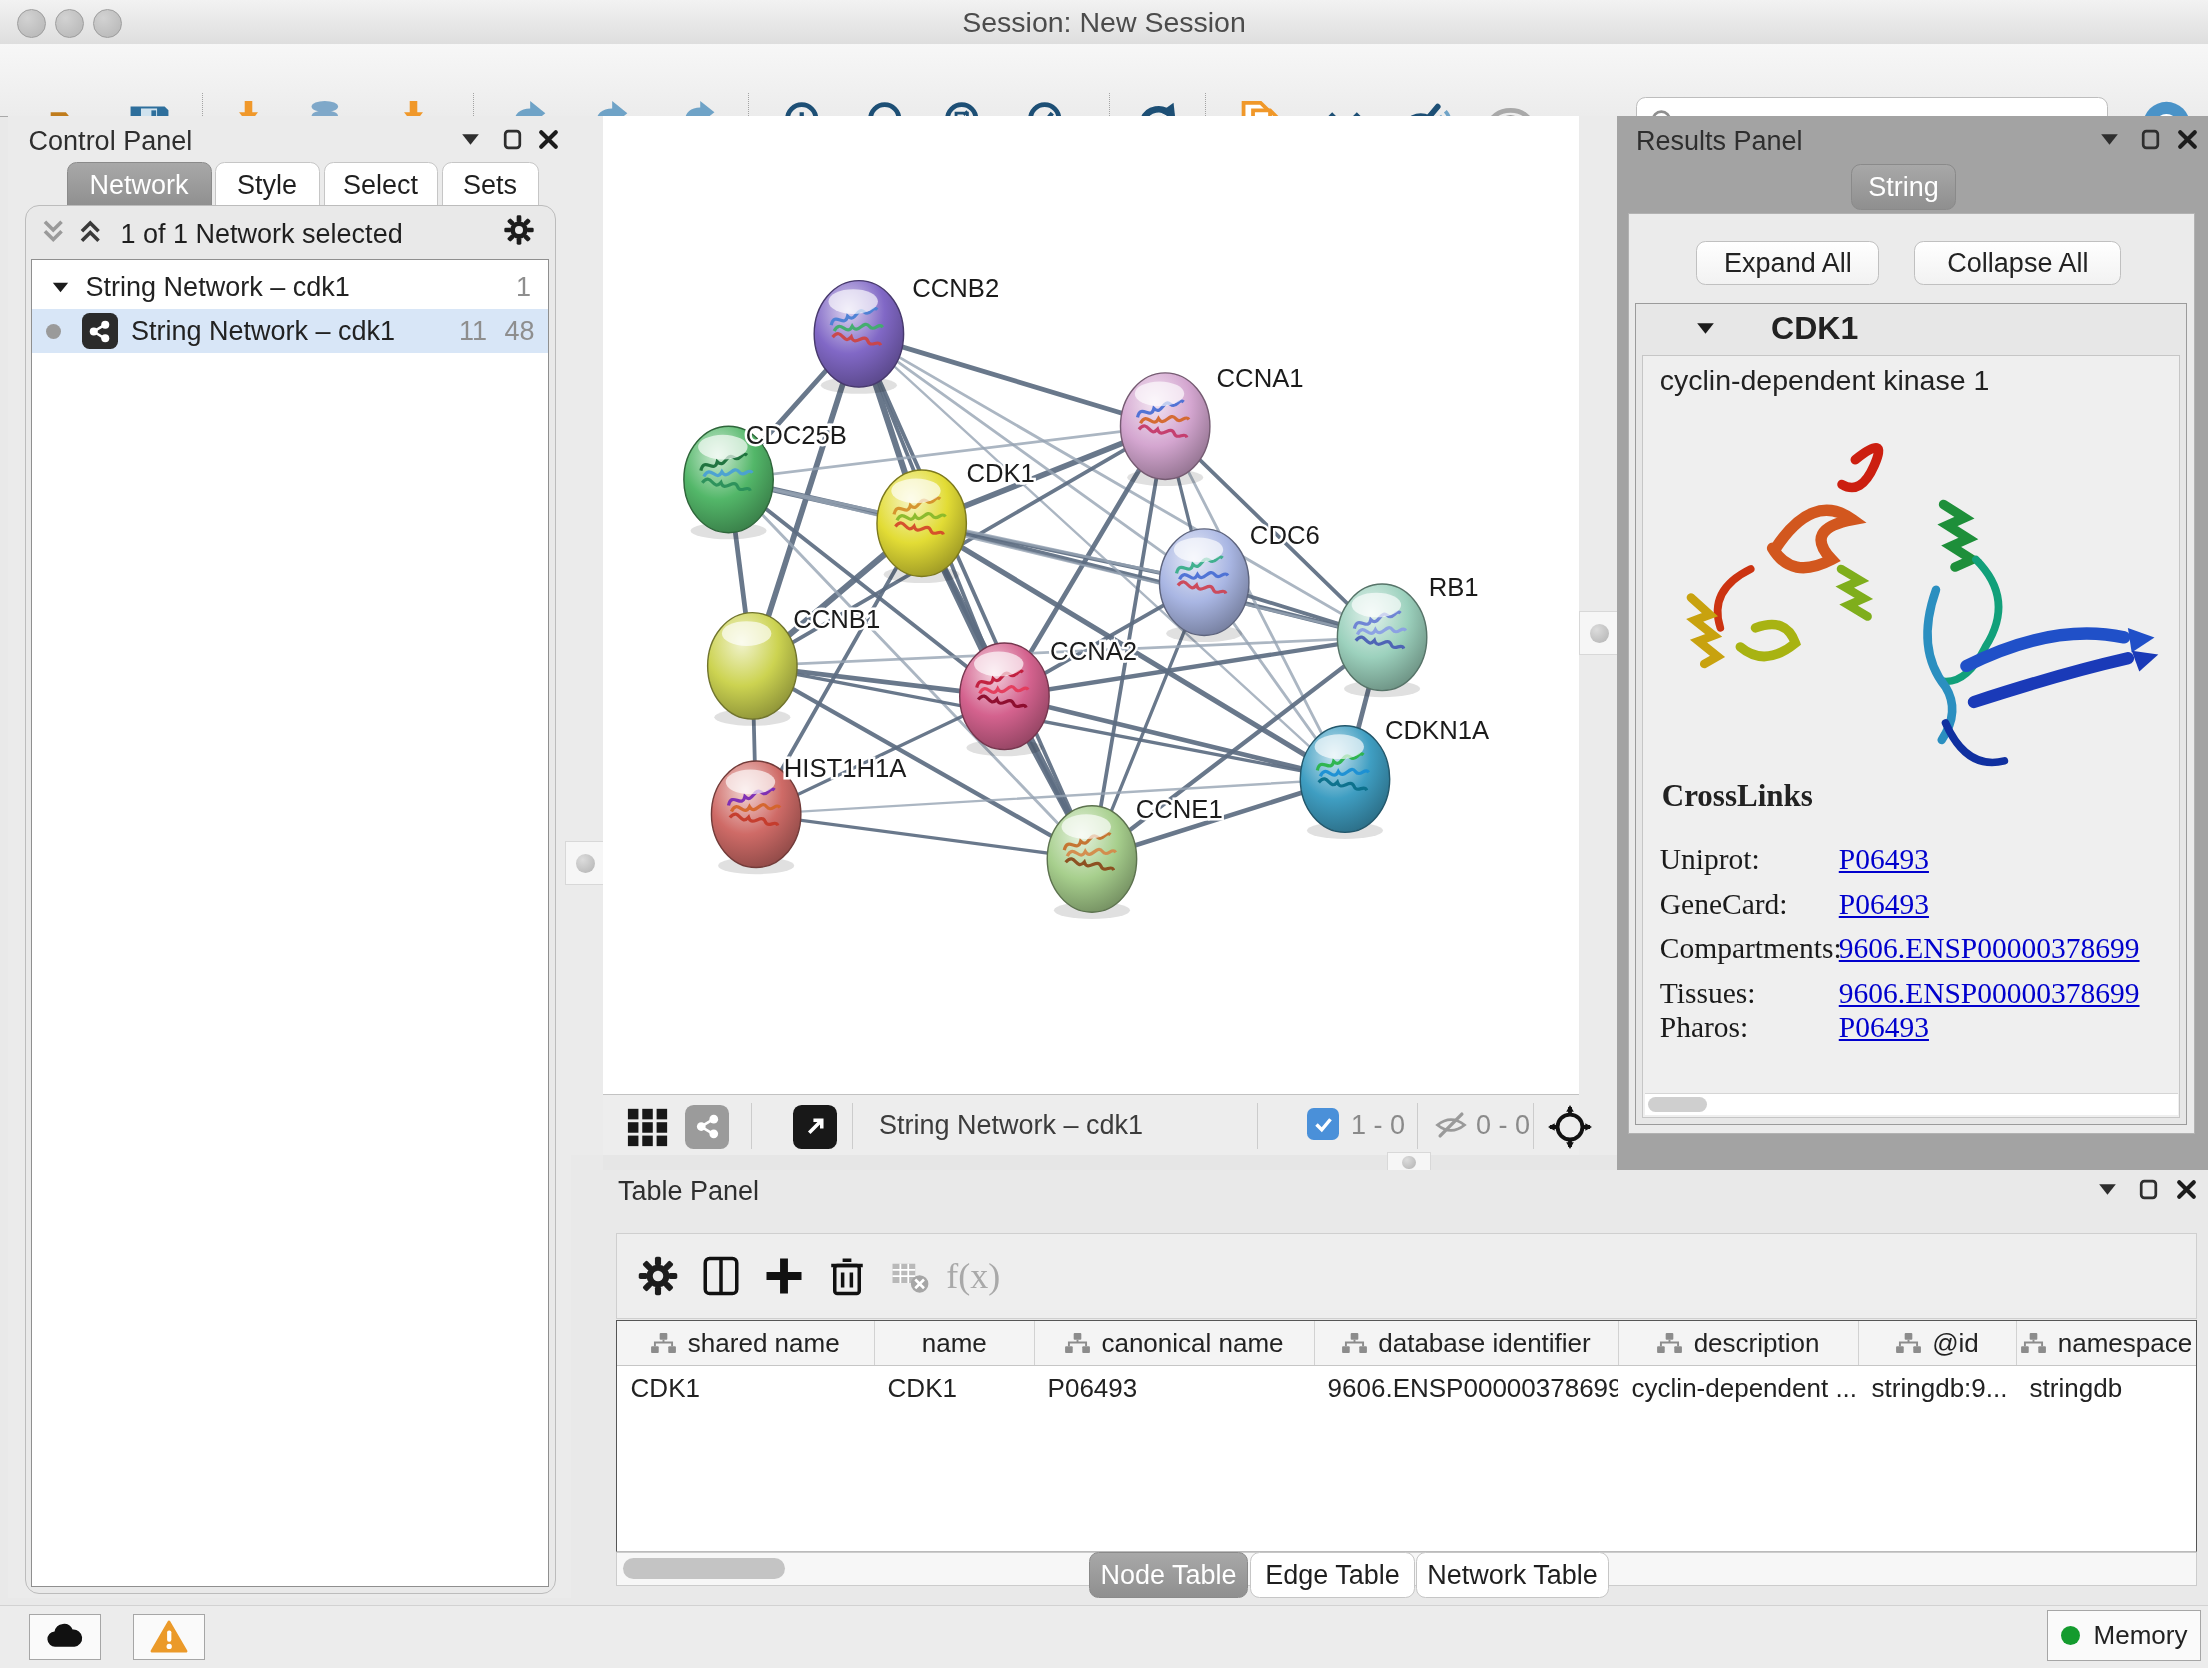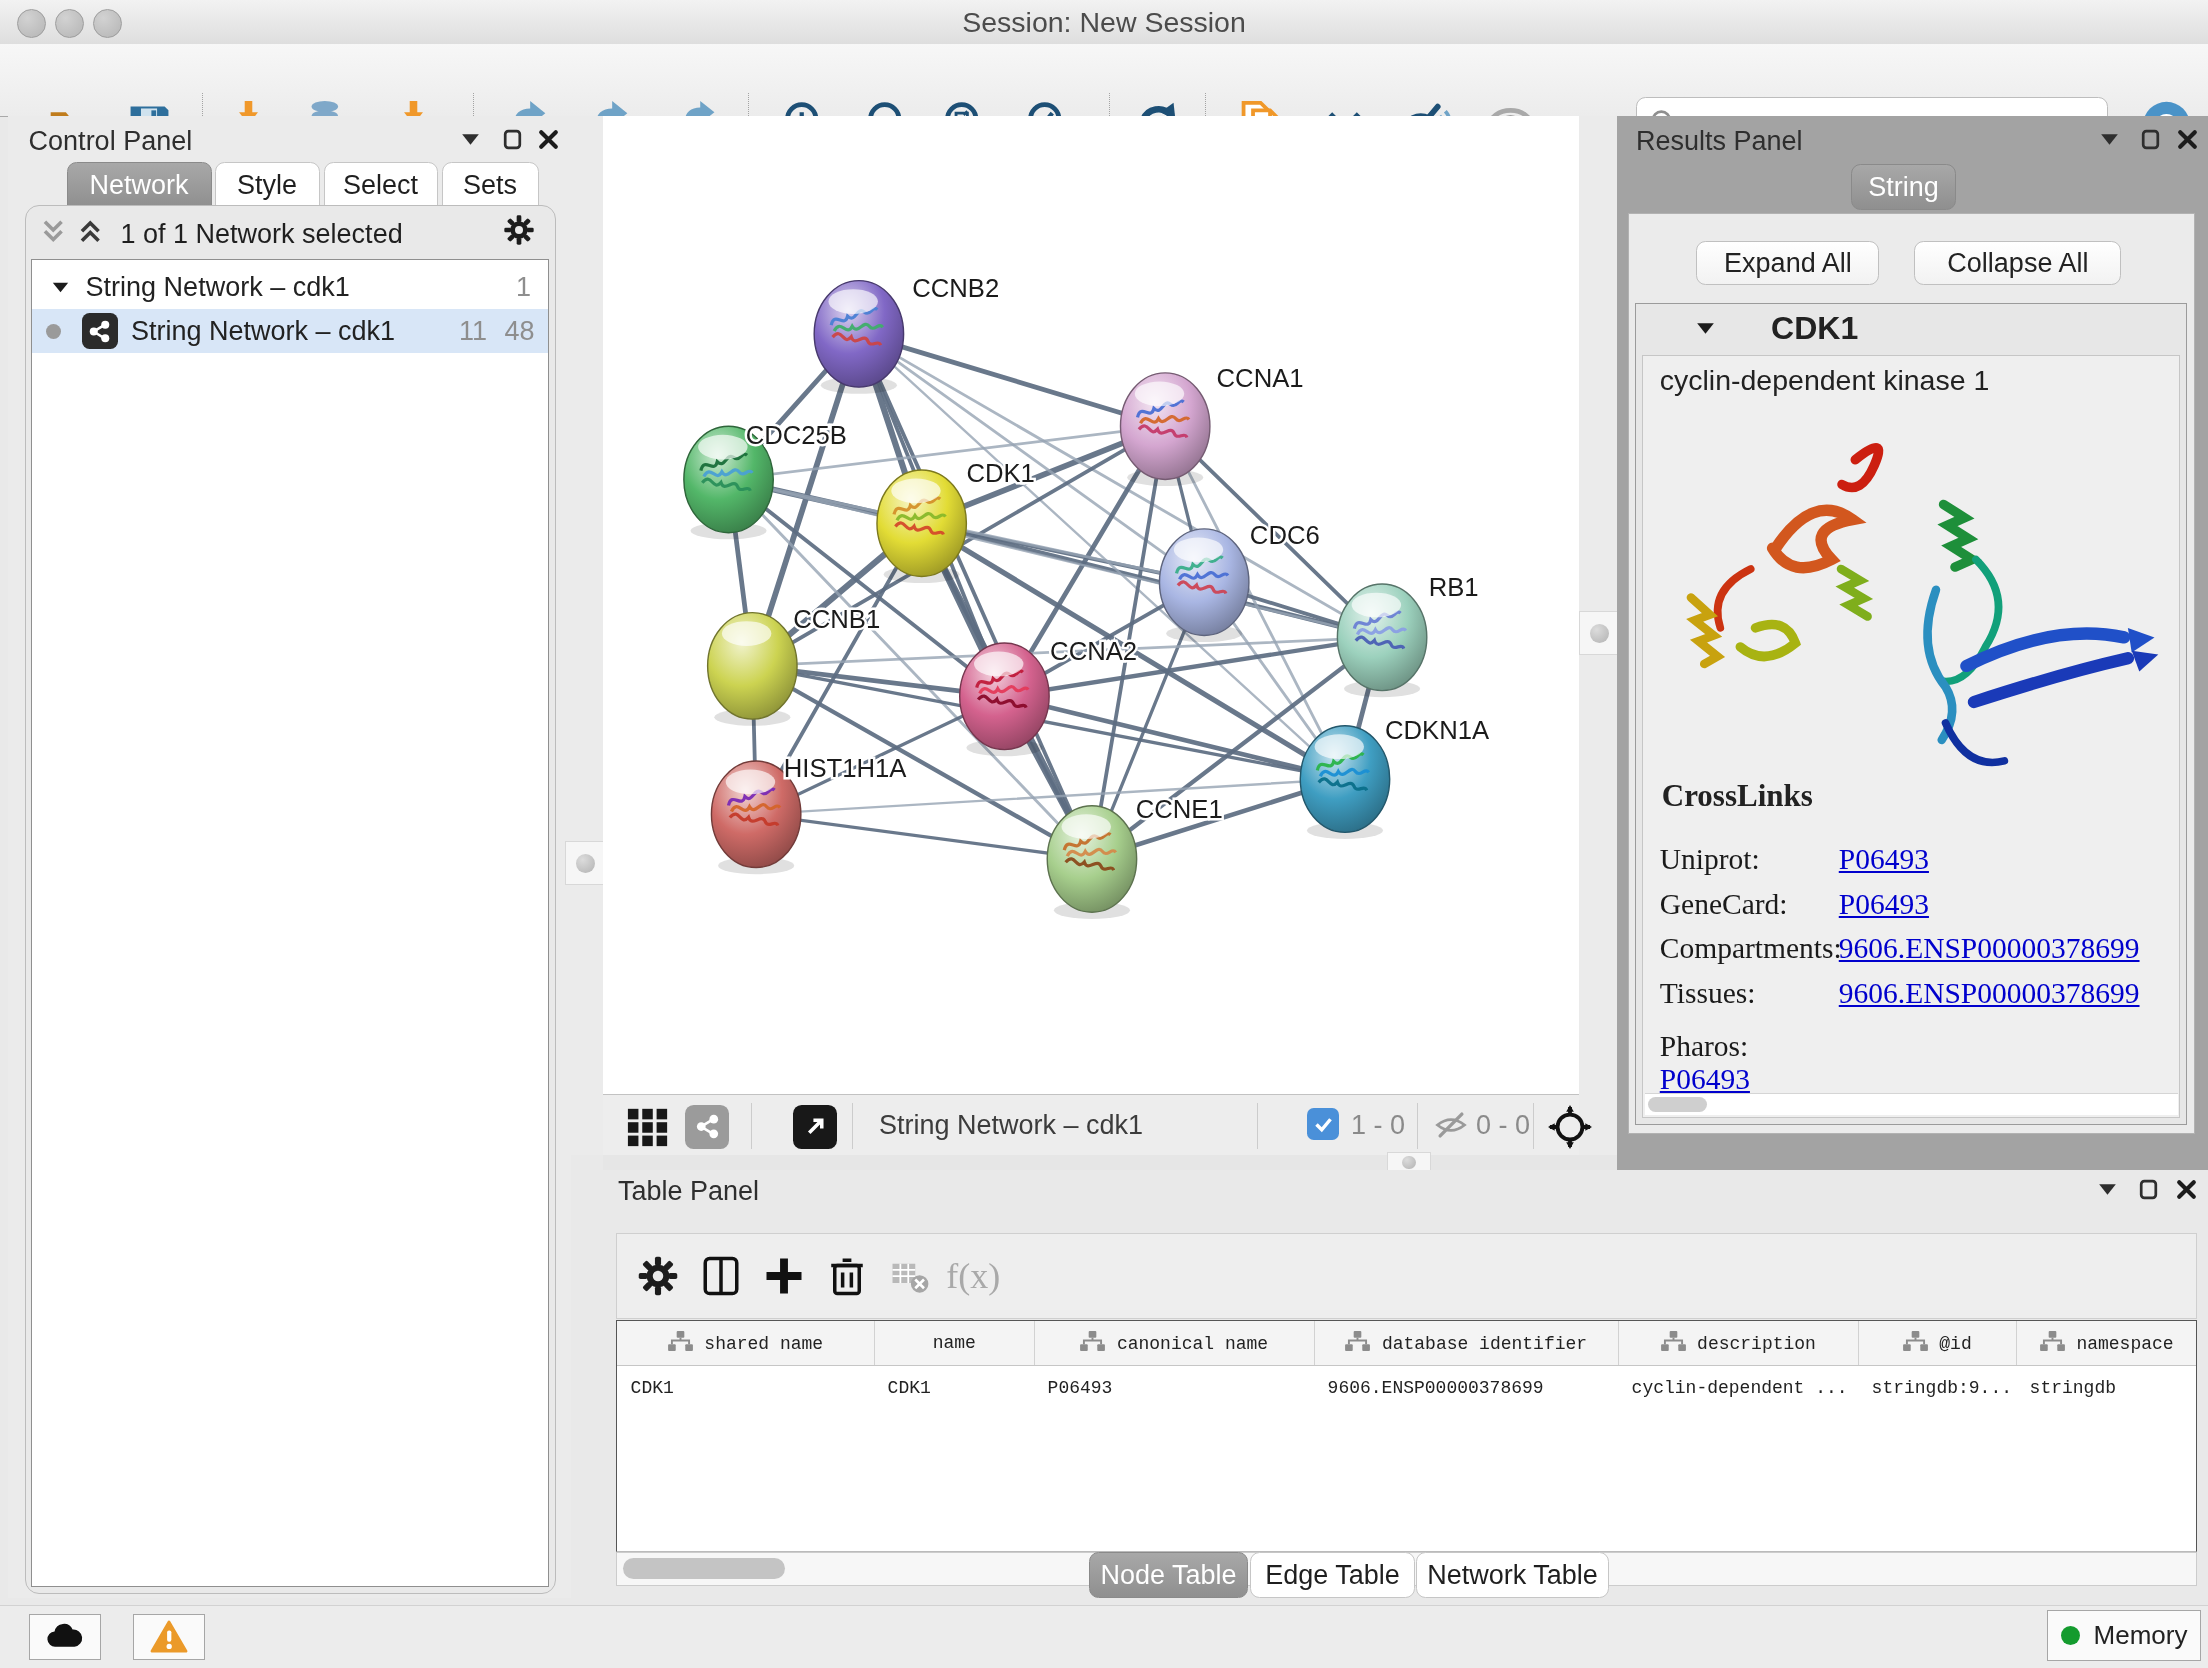--- a/index.html
+++ b/index.html
@@ -59,21 +59,21 @@
   .xlrow{position:absolute;left:17px;right:9.5px;height:44px;font-size:29.5px;display:flex;}
   .xlrow .lbl{width:179px;color:#1a1a1a;}
   .xlrow a{color:#0000cd;text-decoration:underline;}
   
   .tpanel{left:603px;top:1170px;width:1605px;height:430px;background:#e9e9e9;}
   .t-toolbar{position:absolute;left:13.3px;top:63px;width:1579px;height:84px;background:#eeeeee;
              border:1px solid #cfcfcf;display:flex;align-items:center;}
   .t-ibtn{width:63px;height:57px;display:flex;align-items:center;justify-content:center;}
   .dtable{position:absolute;left:13.3px;top:150px;width:1579px;height:230px;background:#fff;
           border:1.9px solid #555;border-bottom:1px solid #bbb;overflow:hidden;}
-  table{border-collapse:collapse;table-layout:fixed;width:1579px;font-size:18px;font-family:Liberation Mono, monospace;}
+  table{border-collapse:collapse;table-layout:fixed;width:1579px;font-size:26px;}
   thead th{background:#f4f4f4;border-right:1.9px solid #d2d2d2;border-bottom:1.9px solid #c6c6c6;
            font-weight:normal;height:42px;white-space:nowrap;overflow:hidden;}
   tbody td{height:42px;padding-left:13.3px;white-space:nowrap;overflow:hidden;}
   .hsb{position:absolute;left:13.3px;top:382px;width:1579px;height:32px;background:#f7f7f7;border:1px solid #ccc;}
   .hsb .thumb{position:absolute;left:5.7px;top:4.8px;width:162px;height:21px;background:#c4c4c4;border-radius:10.5px;}
   .ttabs .tab{border-radius:9.5px;}
   
   .statusbar{left:0;top:1605px;width:2208px;height:63px;background:#ececec;border-top:1.9px solid #d2d2d2;}
   .sbtn{position:absolute;top:7.6px;width:70px;height:44px;background:#fafafa;border:1.9px solid #a6a6a6;
         display:flex;align-items:center;justify-content:center;}
@@ -720,21 +720,21 @@
               <a href="#" class="serif">P06493</a>
             </div>
             <div class="xlrow serif" style="top: 89px;">
               <span class="lbl serif">Compartments:</span>
               <a href="#" class="serif">9606.ENSP00000378699</a>
             </div>
             <div class="xlrow serif" style="top: 134px;">
               <span class="lbl serif">Tissues:</span>
               <a href="#" class="serif">9606.ENSP00000378699</a>
             </div>
-            <div class="xlrow serif" style="top: 187px; flex-direction: column;">
+            <div class="xlrow serif" style="top: 168px;">
               <span class="lbl serif">Pharos:</span>
               <a href="#" class="serif">P06493</a>
             </div>
           </div>
 
         <div style="position:absolute;left:1.9px;bottom:1.9px;right:1.9px;height:21px;background:#fff;border-top:1px solid #d5d5d5">
           <div style="position:absolute;left:3.8px;top:2.9px;width:59px;height:14.3px;background:#cfcfcf;border-radius:7.6px"></div>
         </div>
       </div>
     </div>

